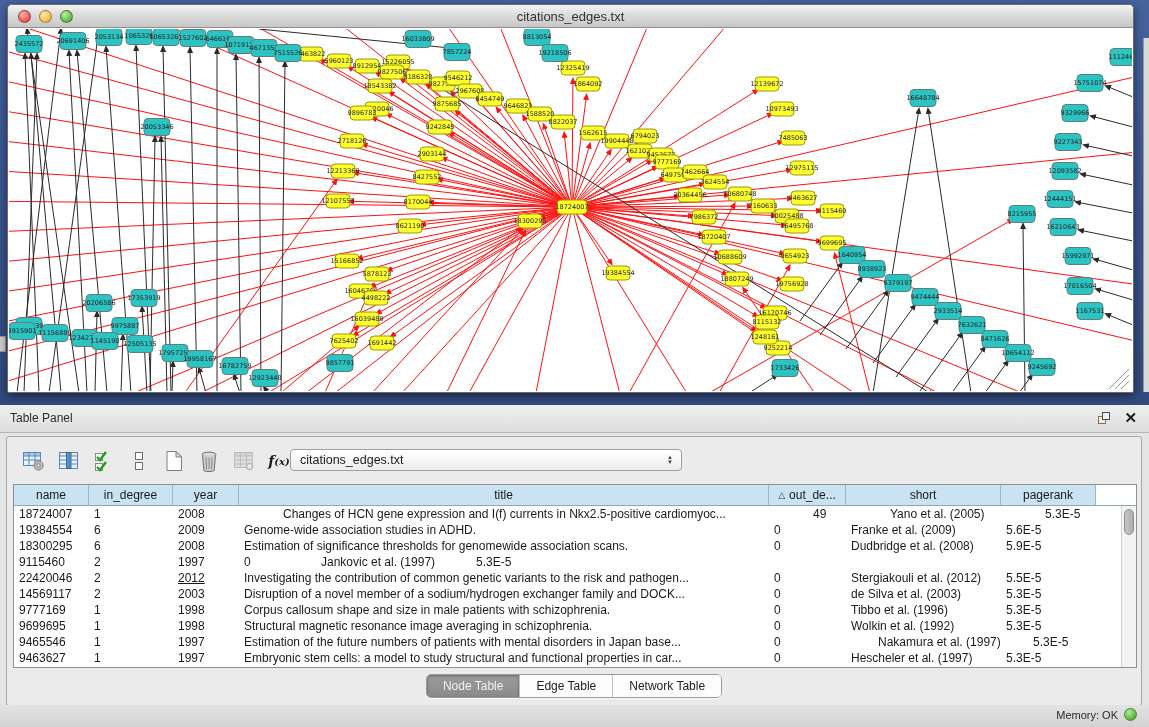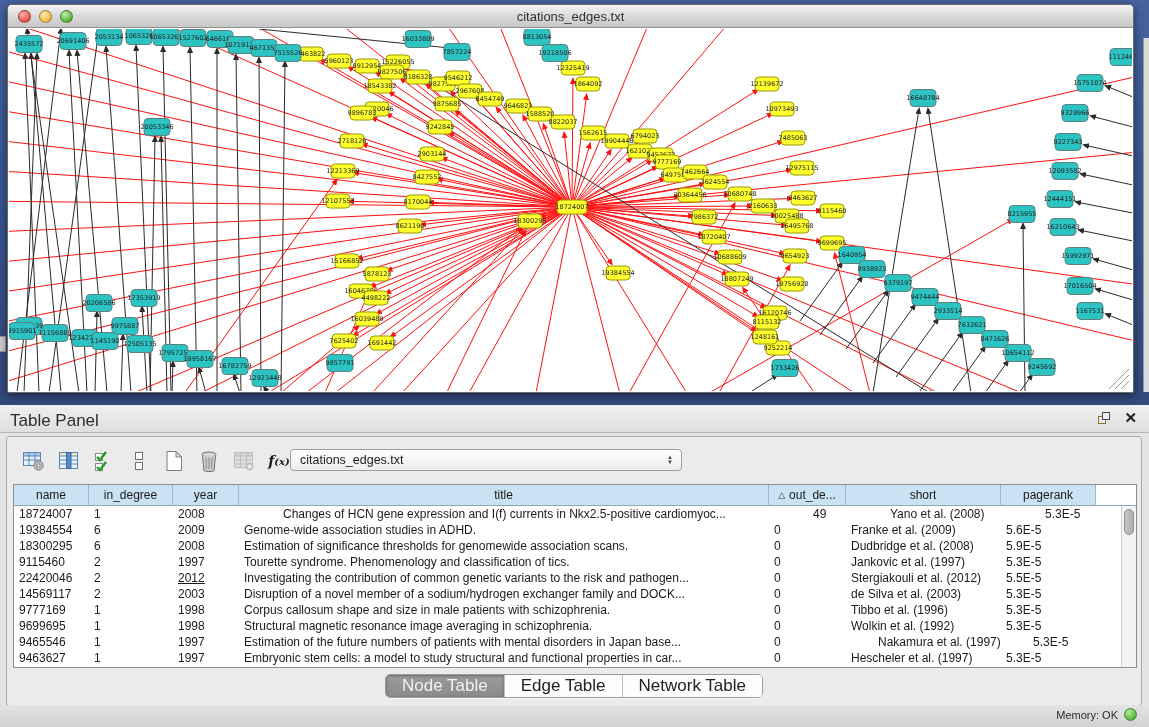--- a/index.html
+++ b/index.html
@@ -30,21 +30,21 @@
   .light.green  { background:radial-gradient(circle at 35% 30%, #c2edaa, #62ba46 65%, #3f9327); }
   .canvas { position:absolute; left:1px; right:1px; top:24px; bottom:1px;
     background:#fff; overflow:hidden; }
   .canvas svg { display:block; }
 
   
   .table-panel { position:absolute; left:0; top:405px; width:1149px; height:322px;
     background:#e4e4e4; }
   .panel-header { position:absolute; left:0; top:0; width:100%; height:28px;
     background:linear-gradient(180deg,#efefef,#dedede); border-bottom:1px solid #b6b6b6; }
-  .panel-header .panel-title { position:absolute; left:10px; top:6px; font-size:17px; color:#2e2e2e; }
+  .panel-header .panel-title { position:absolute; left:10px; top:6px; font-size:12px; color:#2e2e2e; }
   .panel-header .hdr-icons { position:absolute; right:12px; top:5px; display:flex; gap:12px; align-items:center; }
   .float-icon svg { display:block; }
   .close-icon { font-size:15px; font-weight:bold; color:#1d1d1d; line-height:16px; cursor:default; }
 
   .panel-body { position:absolute; left:6px; top:31px; width:1136px; height:270px;
     background:#ebebeb; border:1px solid #a9a9a9; border-radius:3px; }
 
   
   .tbar { position:absolute; left:14px; top:9px; height:30px; display:flex; align-items:center; gap:9px; }
   .tbtn { width:26px; height:26px; display:flex; align-items:center; justify-content:center; }
@@ -71,21 +71,21 @@
     line-height:16px; }
   .vscroll { position:absolute; right:0; top:21px; bottom:0; width:15px;
     background:#f4f4f4; border-left:1px solid #cfcfcf; }
   .vthumb { position:absolute; left:2px; top:3px; width:10px; height:26px; border-radius:6px;
     background:linear-gradient(90deg,#c6c6c6,#adadad); border:1px solid #8e8e8e; }
 
   
   .tabs-wrap { position:absolute; left:0; right:0; top:237px; display:flex; justify-content:center; }
   .tabs { display:flex; border:1px solid #9a9a9a; border-radius:5px; overflow:hidden;
     background:#fff; box-shadow:0 1px 0 rgba(255,255,255,.7); }
-  .tab { padding:0 16px; height:22px; line-height:22px; font-size:17px; color:#222;
+  .tab { padding:0 16px; height:22px; line-height:22px; font-size:12px; color:#222;
     border-right:1px solid #bdbdbd; background:#fdfdfd; }
   .tab:last-child { border-right:none; }
   .tab.active { background:linear-gradient(180deg,#9c9c9c,#8a8a8a); color:#f1f1f1;
     box-shadow:inset 0 1px 3px rgba(0,0,0,.35); }
 
   
   .status-bar { position:absolute; left:0; top:705px; width:1149px; height:22px;
     background:linear-gradient(180deg,#e3e3e3,#d2d2d2); }
   .mem { position:absolute; right:12px; top:3px; display:flex; align-items:center; gap:6px; }
   .mem-label { font-size:11px; color:#2b2b2b; }
@@ -634,21 +634,21 @@
           </div>
           <div class="th filler"></div>
         </div>
       <div class="tbody">
           <div class="trow">
             <div class="td" style="width: 75px;">18724007</div>
             <div class="td" style="width: 84px;">1</div>
             <div class="td" style="width: 66px;">2008</div>
             <div class="td" style="width: 530px; margin-left: 39px;">Changes of HCN gene expression and I(f) currents in Nkx2.5-positive cardiomyoc...</div>
             <div class="td" style="width: 77px;">49</div>
-            <div class="td" style="width: 155px;">Yano et al. (2008)</div>
+            <div class="td" style="width: 155px;">Yano et al. (2005)</div>
             <div class="td" style="width: 95px;">5.3E-5</div>
           </div>
           <div class="trow">
             <div class="td" style="width: 75px;">19384554</div>
             <div class="td" style="width: 84px;">6</div>
             <div class="td" style="width: 66px;">2009</div>
             <div class="td" style="width: 530px;">Genome-wide association studies in ADHD.</div>
             <div class="td" style="width: 77px;">0</div>
             <div class="td" style="width: 155px;">Franke et al. (2009)</div>
             <div class="td" style="width: 95px;">5.6E-5</div>
@@ -659,21 +659,20 @@
             <div class="td" style="width: 66px;">2008</div>
             <div class="td" style="width: 530px;">Estimation of significance thresholds for genomewide association scans.</div>
             <div class="td" style="width: 77px;">0</div>
             <div class="td" style="width: 155px;">Dudbridge et al. (2008)</div>
             <div class="td" style="width: 95px;">5.9E-5</div>
           </div>
           <div class="trow">
             <div class="td" style="width: 75px;">9115460</div>
             <div class="td" style="width: 84px;">2</div>
             <div class="td" style="width: 66px;">1997</div>
-            <div class="td" style="width: 530px;">Tourette syndrome. Phenomenology and classification of tics.</div>
             <div class="td" style="width: 77px;">0</div>
             <div class="td" style="width: 155px;">Jankovic et al. (1997)</div>
             <div class="td" style="width: 95px;">5.3E-5</div>
           </div>
           <div class="trow">
             <div class="td" style="width: 75px;">22420046</div>
             <div class="td" style="width: 84px;">2</div>
             <div class="td" style="width: 66px; text-decoration: underline;">2012</div>
             <div class="td" style="width: 530px;">Investigating the contribution of common genetic variants to the risk and pathogen...</div>
             <div class="td" style="width: 77px;">0</div>

